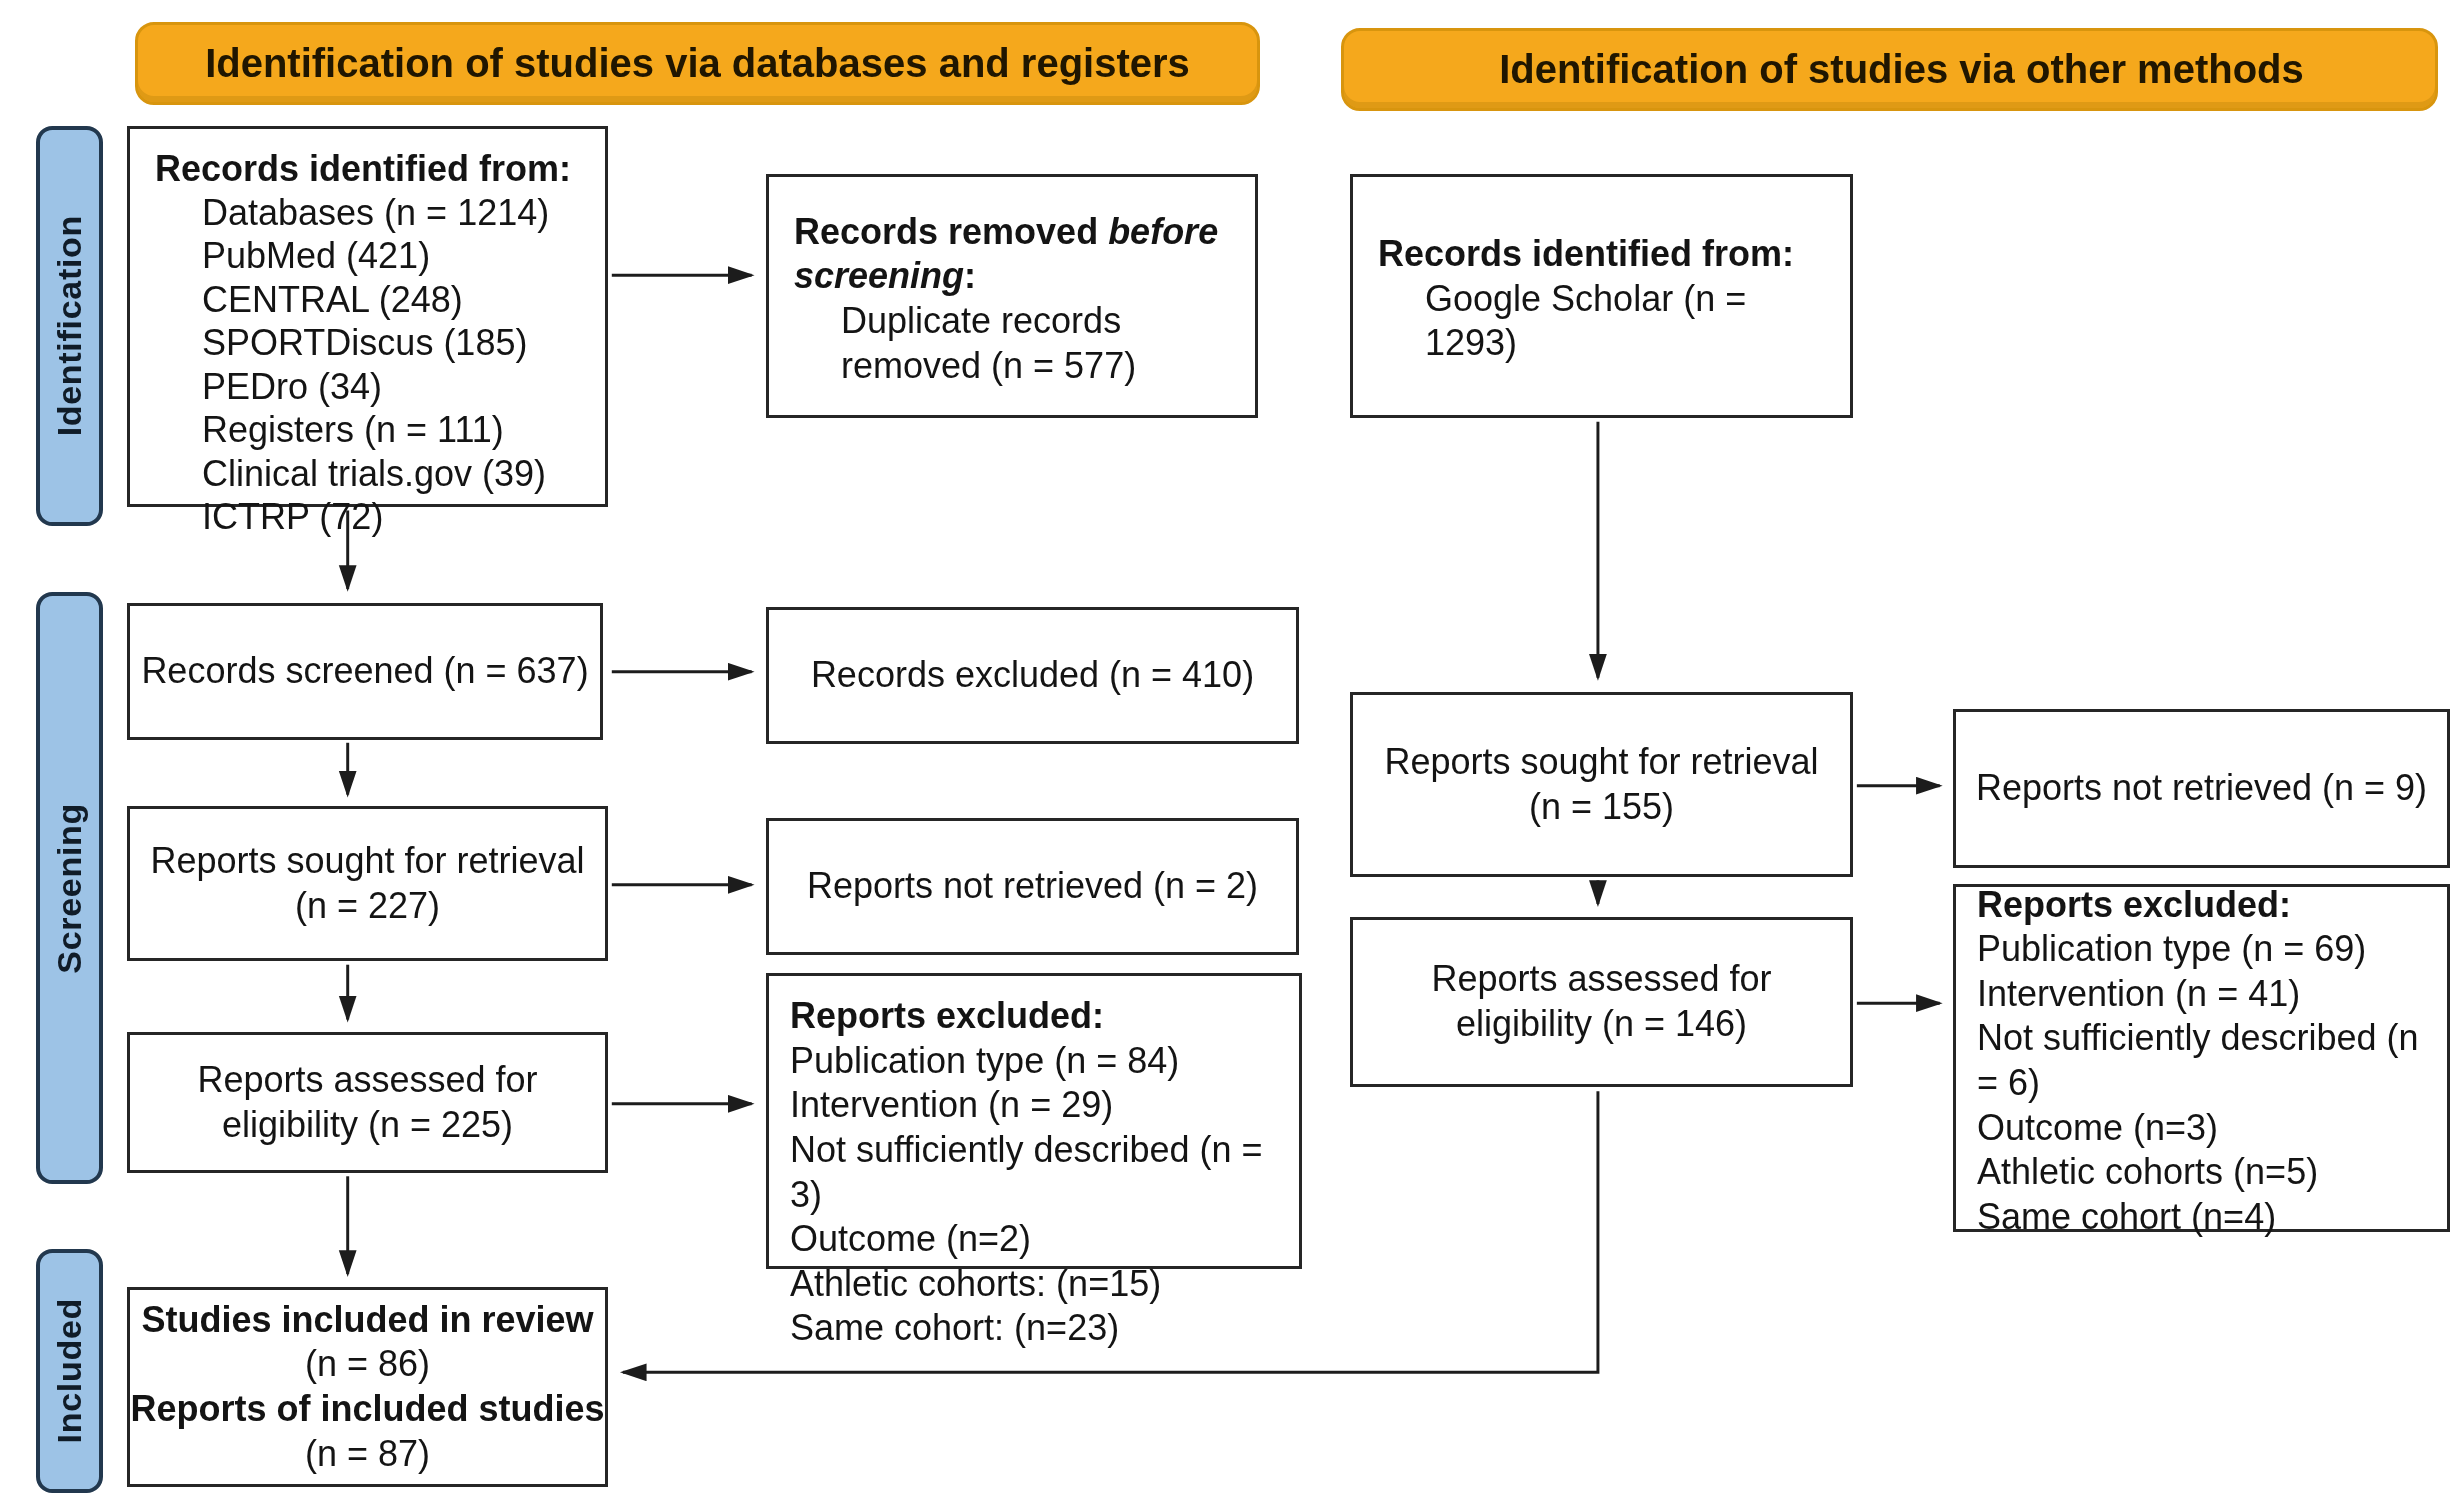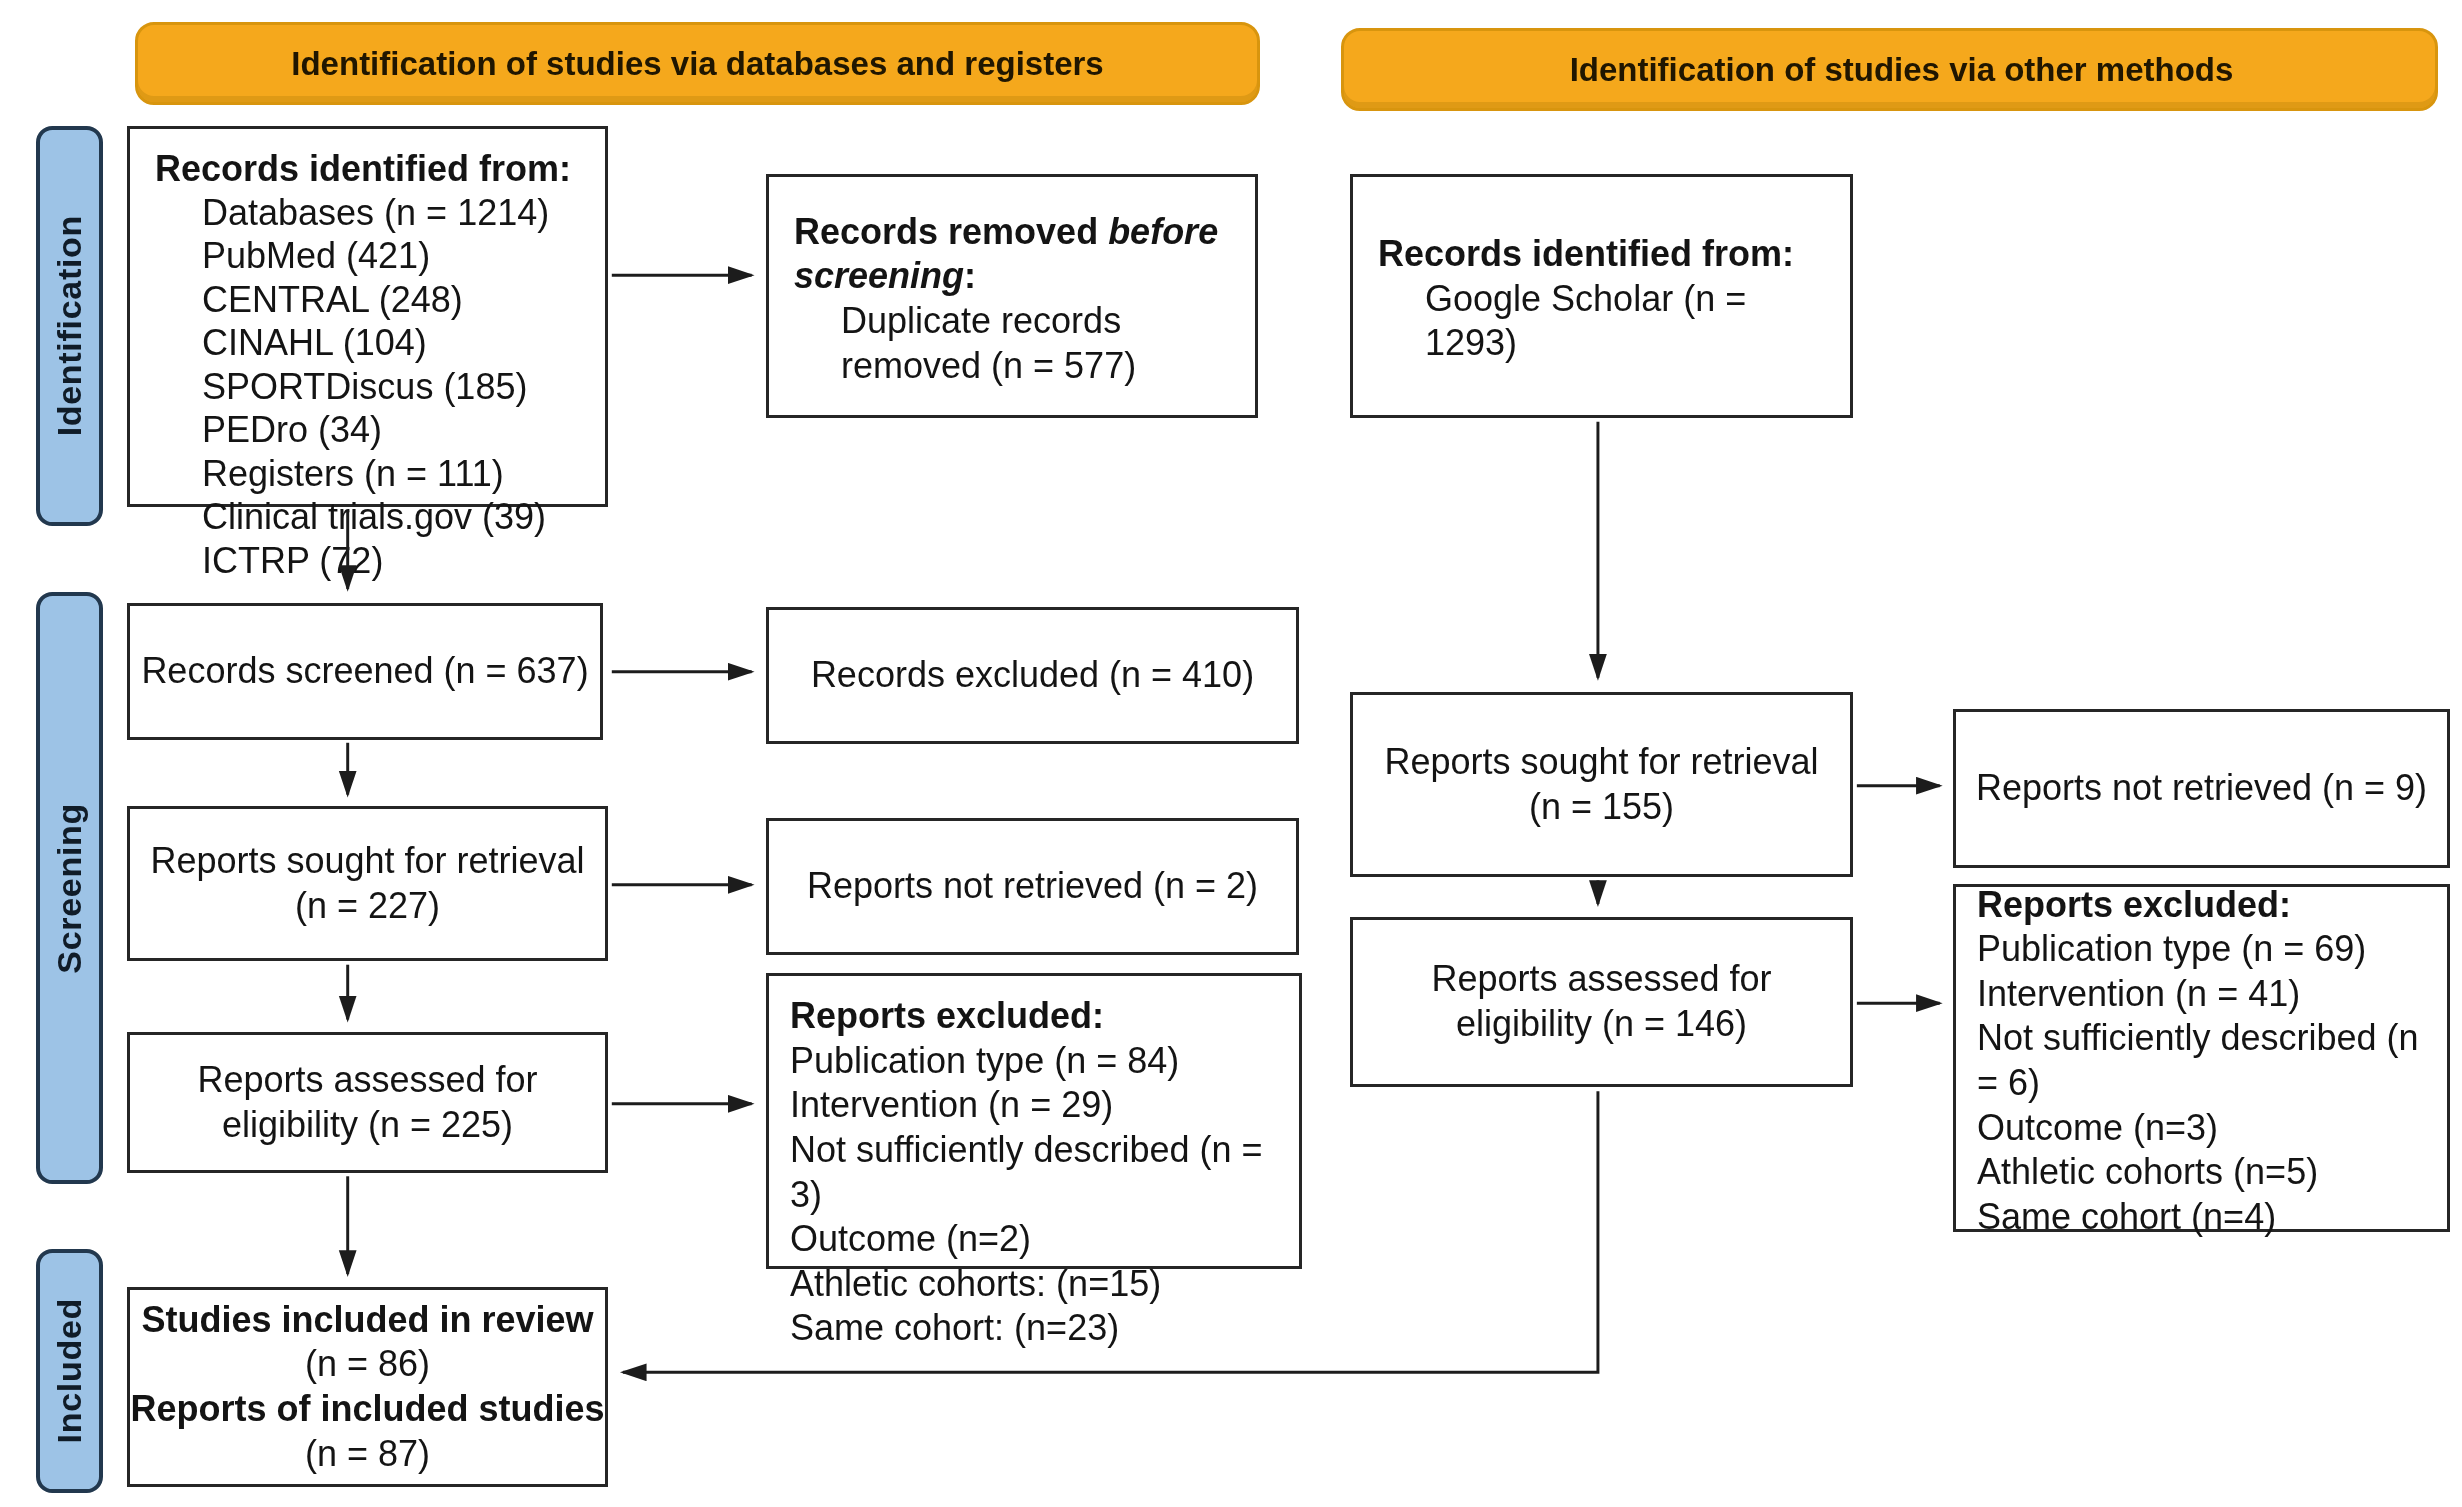--- a/index.html
+++ b/index.html
@@ -18,21 +18,21 @@
   }
   .banner {
     position: absolute;
     background: #F5A81C;
     border: 3px solid #D8950E;
     border-radius: 19px;
     box-sizing: border-box;
     display: flex;
     align-items: center;
     justify-content: center;
-    font-size: 33px;
+    font-size: 40px;
     font-weight: bold;
     color: #201600;
     box-shadow: inset 0 -6px 0 rgba(160,110,0,0.25);
   }
   .side-label {
     position: absolute;
     background: #9DC3E6;
     border: 4.4px solid #22384E;
     border-radius: 16.3px;
     box-sizing: border-box;
@@ -107,21 +107,20 @@
   </div>
   <div class="side-label" style="left:36px; top:1249px; width:67px; height:244px;">
     <span>Included</span>
   </div>
 
   <div class="box left" style="left:127px; top:126px; width:481px; height:381px; line-height:1.21;">
     <div class="bold">Records identified from:</div>
     <div class="indent">Databases (n = 1214)</div>
     <div class="indent">PubMed (421)</div>
     <div class="indent">CENTRAL (248)</div>
-    <div class="indent">CINAHL (104)</div>
     <div class="indent">SPORTDiscus (185)</div>
     <div class="indent">PEDro (34)</div>
     <div class="indent">Registers (n = 111)</div>
     <div class="indent">Clinical trials.gov (39)</div>
     <div class="indent">ICTRP (72)</div>
   </div>
 
   <div class="box center" style="left:127px; top:603px; width:476px; height:137px;">
     <div>Records screened (n = 637)</div>
   </div>

